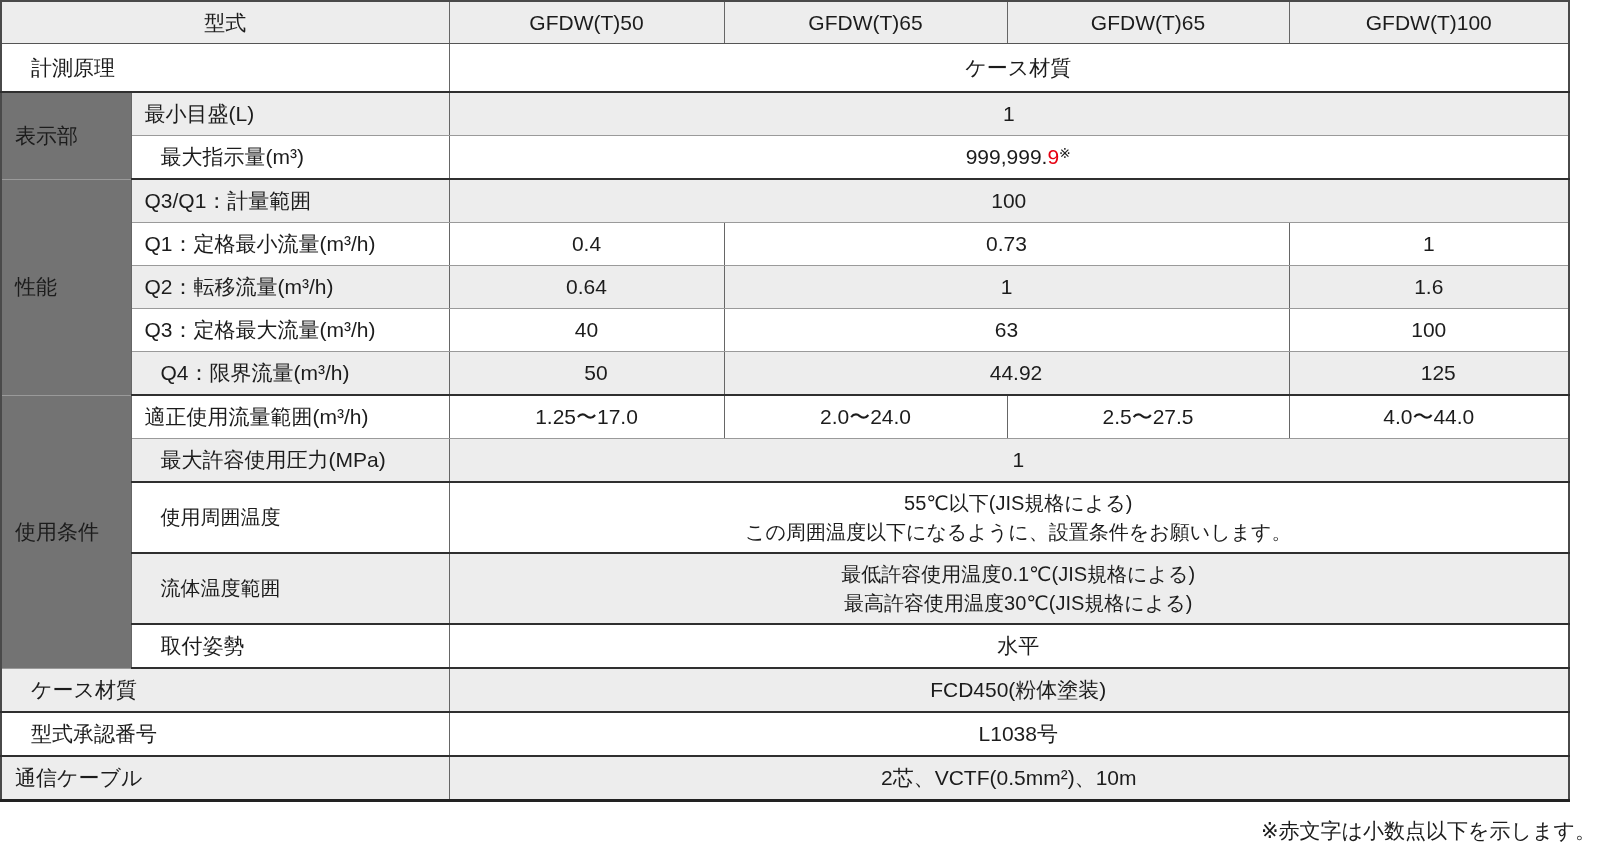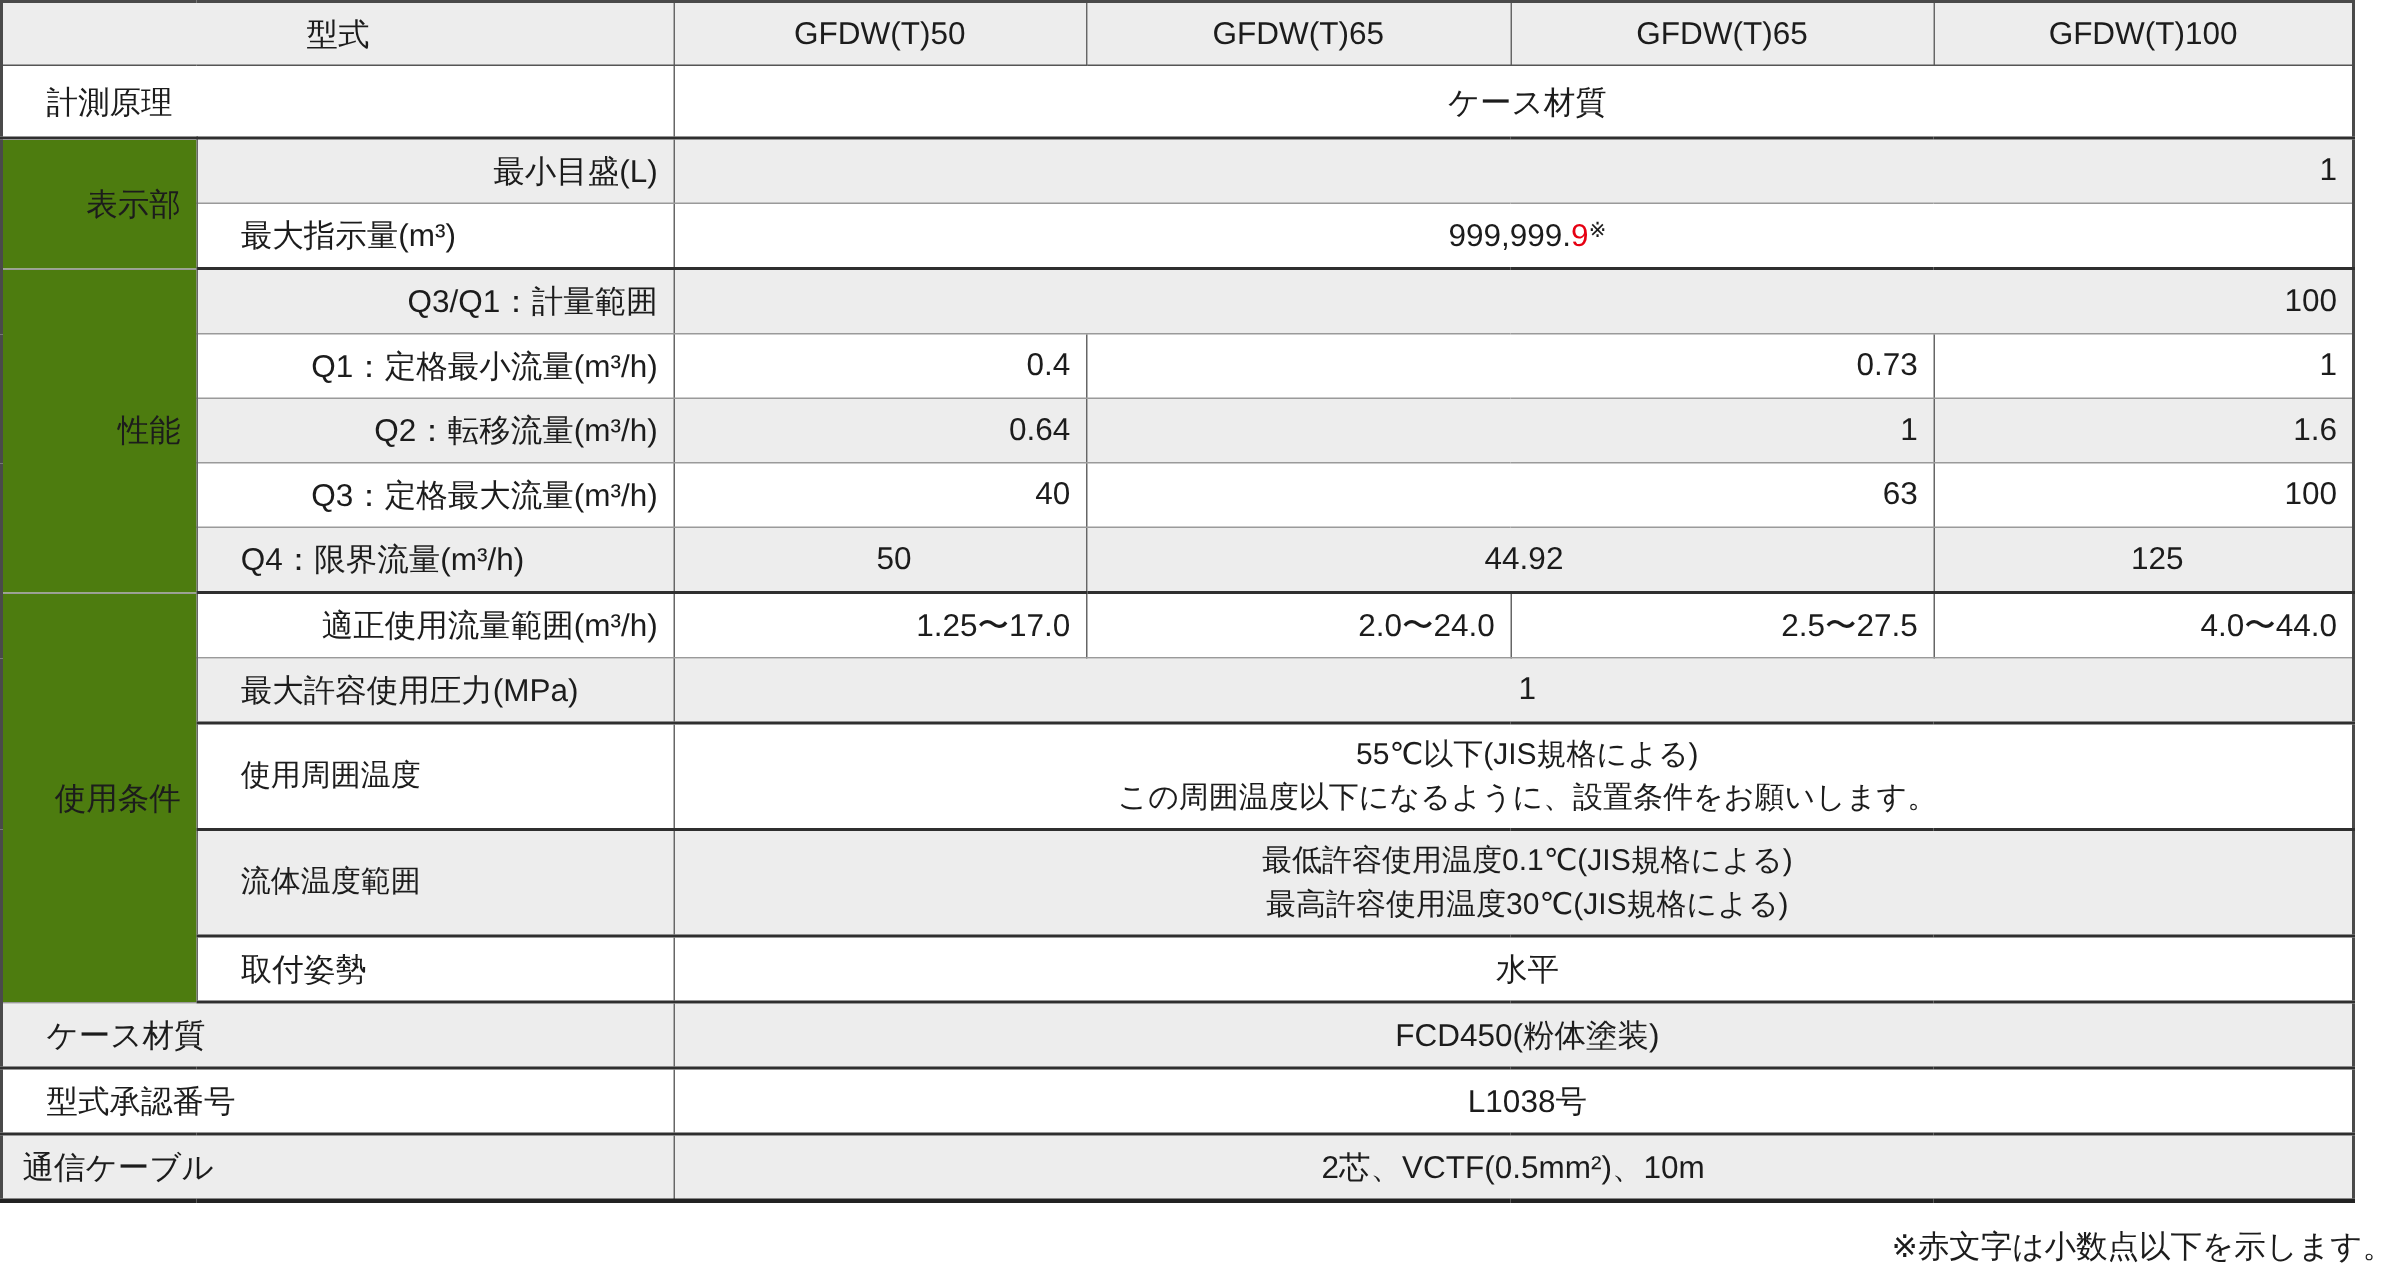--- a/index.html
+++ b/index.html
@@ -21,23 +21,23 @@
     border:1px solid #666666;
     padding:0 10px;
     height:42px;
     vertical-align:middle;
     text-align:center;
     overflow:hidden;
     white-space:nowrap;
   }
   tr.bg-gray{background:#ededed;}
   tr.bg-white{background:#ffffff;}
-  td.group{background:#4d7c0f;text-align:left;padding-left:13px;}
+  td.group{background:#737373;text-align:left;padding-left:13px;}
   td.label{text-align:left;padding-left:13px;}
-  tr.sep-thin>td{border-bottom:1px solid #9a9a9a;text-align:right;}
+  tr.sep-thin>td{border-bottom:1px solid #9a9a9a;}
   tr.sep-thick>td{border-bottom:2px solid #2f2f2f;padding-left:29px;}
   td.group{border-bottom:2px solid #2f2f2f;}
   tr.header-row>td{height:41px;border-bottom:1px solid #555;}
   tr.row-principle>td{height:47px;}
   tr.tall>td{height:69px;line-height:1.45;font-size:20px;}
   .two-line div{}
   .red{color:#e60012;}
   .ref-mark{font-size:14px;vertical-align:6px;letter-spacing:0;}
   .footnote{
     width:1596px;

